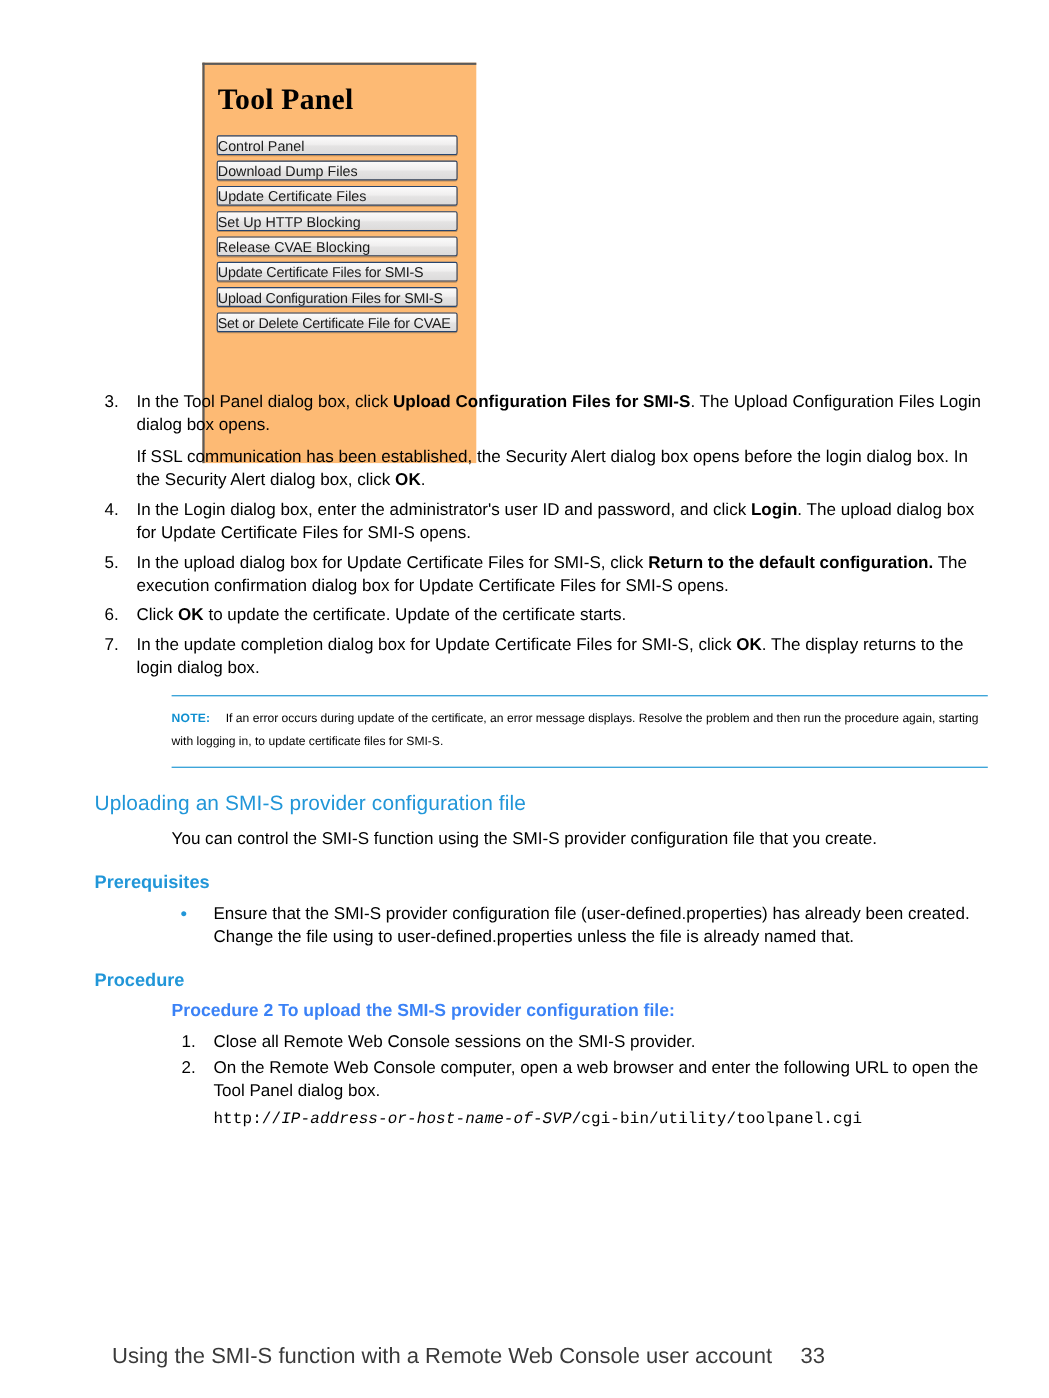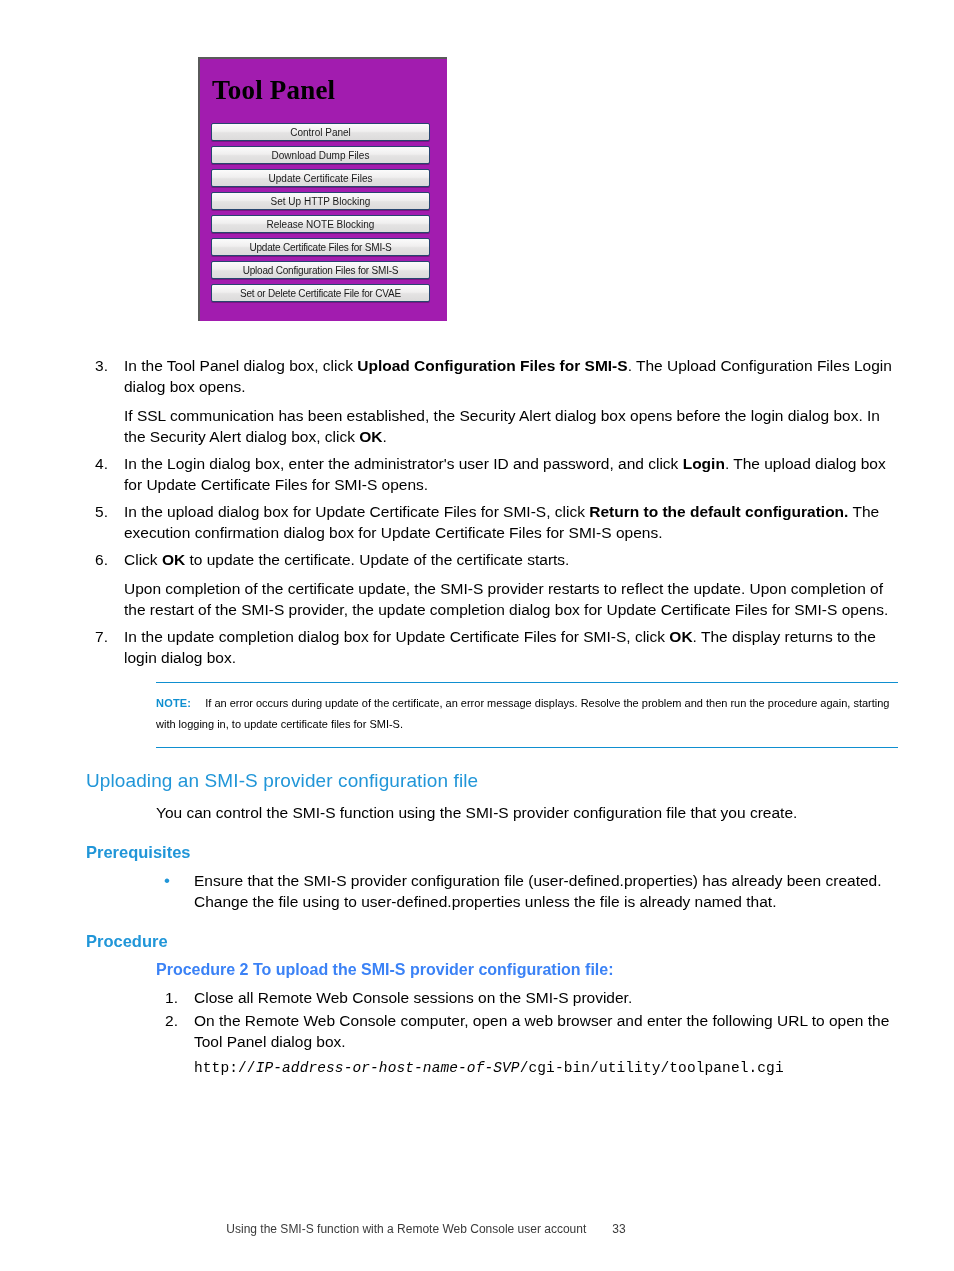--- a/index.html
+++ b/index.html
@@ -12,25 +12,25 @@
     background: #ffffff;
     font-family: "Liberation Sans", sans-serif;
     color: #000000;
     position: relative;
     overflow: hidden;
   }
 
   
   .figure {
     position: absolute;
-    left: 198px;
+    left: 184px;
     top: 57px;
     width: 249px;
-    height: 264px;
-    background: #a21caf;
+    height: 364px;
+    background: #fdba74;
     border-left: 2px solid #5a5a5a;
     border-top: 2px solid #5a5a5a;
     box-sizing: border-box;
   }
   .figure-title {
     font-family: "Liberation Serif", serif;
     font-weight: bold;
     font-size: 27px;
     color: #000000;
     margin: 16px 0 0 12px;
@@ -44,23 +44,23 @@
     display: block;
     width: 219px;
     height: 18px;
     line-height: 17px;
     margin-bottom: 5px;
     background: linear-gradient(to bottom, #fbfbfb 0%, #f0efef 45%, #e4e3e3 55%, #dcdbdb 100%);
     border: 1px solid #27456f;
     border-radius: 2px;
     box-shadow: 0 1px 0 rgba(0,0,0,0.25);
     font-family: "Liberation Sans", sans-serif;
-    font-size: 10px;
+    font-size: 13px;
     color: #1a1a1a;
-    text-align: center;
+    text-align: left;
     box-sizing: border-box;
     padding: 0;
     white-space: nowrap;
     overflow: hidden;
   }
   .tp-btn.wide { letter-spacing: -0.2px; }
 
   
   .content {
     position: absolute;
@@ -178,37 +178,37 @@
   }
   .code-line i { font-style: italic; }
 
   
   .footer {
     position: absolute;
     left: 0;
     top: 1222px;
     width: 852px;
     text-align: center;
-    font-size: 12px;
+    font-size: 20px;
     color: #3a3a3a;
   }
   .footer .ftext { display: inline-block; }
   .footer .fpage { display: inline-block; margin-left: 26px; }
 </style>
 </head>
 <body>
 
 <div class="figure">
   <div class="figure-title">Tool Panel</div>
   <div class="btn-stack">
     <button class="tp-btn">Control Panel</button>
     <button class="tp-btn">Download Dump Files</button>
     <button class="tp-btn">Update Certificate Files</button>
     <button class="tp-btn">Set Up HTTP Blocking</button>
-    <button class="tp-btn">Release NOTE Blocking</button>
+    <button class="tp-btn">Release CVAE Blocking</button>
     <button class="tp-btn wide">Update Certificate Files for SMI-S</button>
     <button class="tp-btn wide">Upload Configuration Files for SMI-S</button>
     <button class="tp-btn wide">Set or Delete Certificate File for CVAE</button>
   </div>
 </div>
 
 <div class="content">
 
   <ol class="olist" id="steps-list">
       <li class="step">
@@ -227,21 +227,20 @@
       <li class="step">
         <div class="step-num">5.</div>
         <div class="step-body">
           <p>In the upload dialog box for Update Certificate Files for SMI-S, click <b>Return to the default configuration.</b> The execution confirmation dialog box for Update Certificate Files for SMI-S opens.</p>
         </div>
       </li>
       <li class="step">
         <div class="step-num">6.</div>
         <div class="step-body">
           <p>Click <b>OK</b> to update the certificate. Update of the certificate starts.</p>
-          <p>Upon completion of the certificate update, the SMI-S provider restarts to reflect the update. Upon completion of the restart of the SMI-S provider, the update completion dialog box for Update Certificate Files for SMI-S opens.</p>
         </div>
       </li>
       <li class="step">
         <div class="step-num">7.</div>
         <div class="step-body">
           <p>In the update completion dialog box for Update Certificate Files for SMI-S, click <b>OK</b>. The display returns to the login dialog box.</p>
         </div>
       </li>
     </ol>
 

